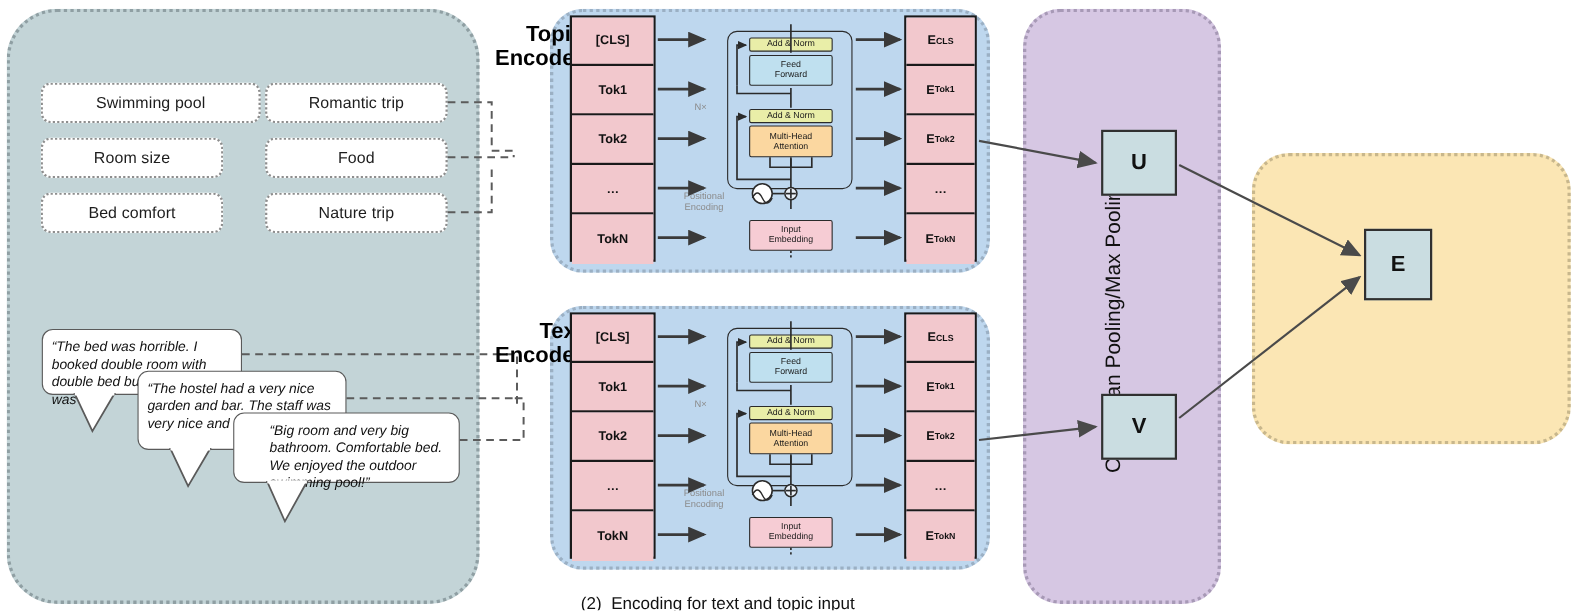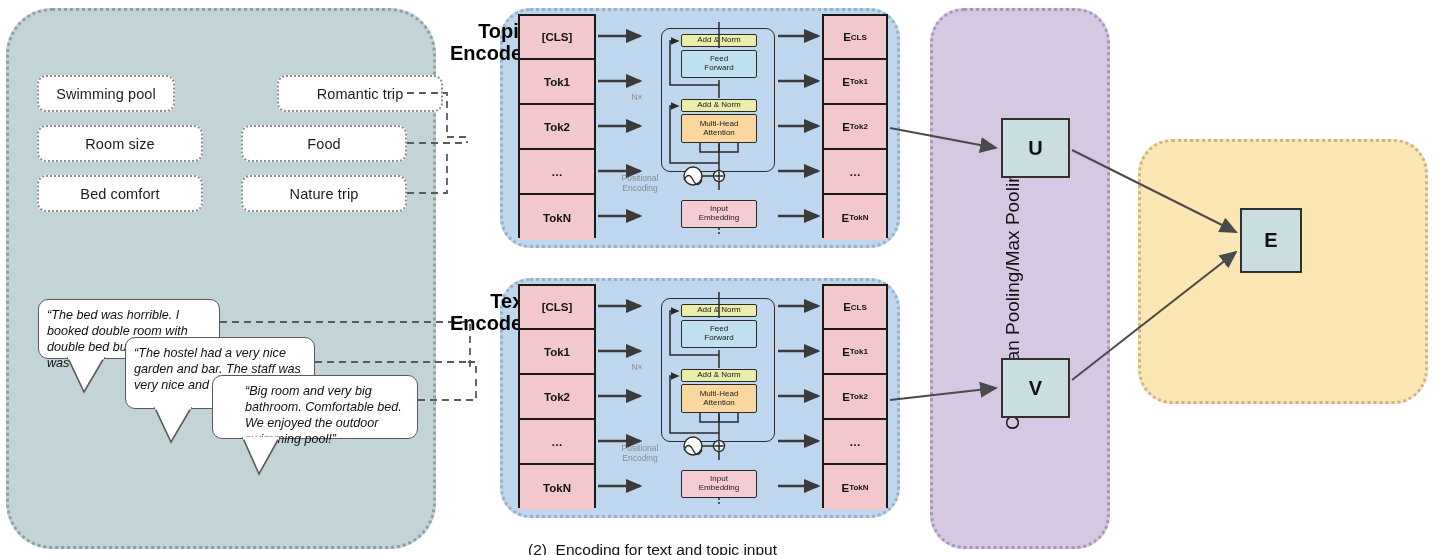--- a/index.html
+++ b/index.html
@@ -66,25 +66,25 @@
 <body>
 
 <div id="stage">
 
   <div class="panel" id="panel-input"></div>
   <div class="panel" id="panel-encoder-topic"></div>
   <div class="panel" id="panel-encoder-text"></div>
   <div class="panel" id="panel-pool"></div>
   <div class="panel" id="panel-pair"></div>
 
-  <div class="chip" style="left:37px;top:75px;width:138px;height:37px;">Swimming pool</div>
+  <div class="chip" style="left:37px;top:75px;width:200px;height:37px;">Swimming pool</div>
   <div class="chip" style="left:37px;top:125px;width:166px;height:37px;">Room size</div>
   <div class="chip" style="left:37px;top:175px;width:166px;height:37px;">Bed comfort</div>
 
-  <div class="chip" style="left:241px;top:75px;width:166px;height:37px;margin-left:36px;">Romantic trip</div>
+  <div class="chip" style="left:241px;top:75px;width:166px;height:37px;">Romantic trip</div>
   <div class="chip" style="left:241px;top:125px;width:166px;height:37px;">Food</div>
   <div class="chip" style="left:241px;top:175px;width:166px;height:37px;">Nature trip</div>
 
   <div class="bubble" style="left:38px;top:299px;width:182px;height:60px;">“The bed was horrible. I booked double room with double bed but actually it was </div>
   <svg class="ov">
     <polygon points="68,358 104,358 84,392" fill="#ffffff" stroke="#5a5a5a" stroke-width="1.6"></polygon>
     <line x1="68" y1="358" x2="104" y2="358" stroke="#ffffff" stroke-width="3"></line>
   </svg>
 
   <div class="bubble" style="left:125px;top:337px;width:190px;height:72px;">“The hostel had a very nice garden and bar. The staff was very nice and location was g</div>

